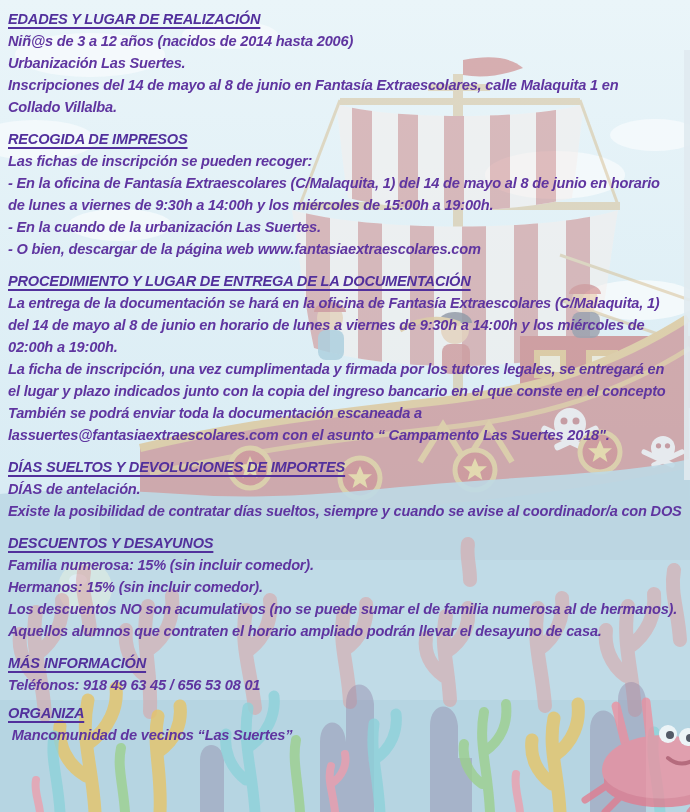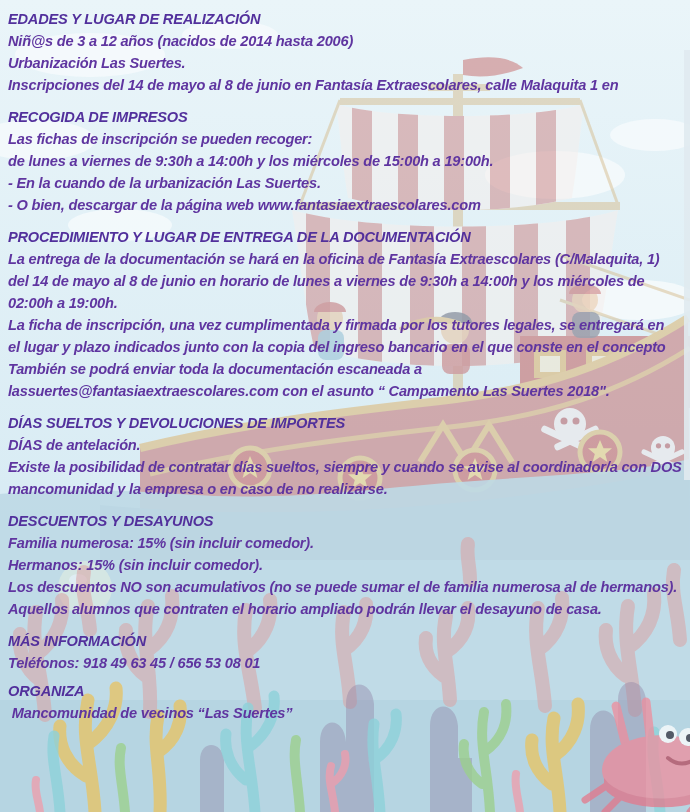--- a/index.html
+++ b/index.html
@@ -17,20 +17,21 @@
   .sec:nth-of-type(6){margin-top:10px}
   .sec:nth-of-type(7){margin-top:-4px}
   .sec-title,.line{
     font-style:italic;font-weight:700;
     font-size:14.6px;line-height:22px;
     letter-spacing:-0.2px;white-space:pre;
     color:var(--body-text,#5f35a0);
   }
   .sec-title{
     color:var(--heading,#52309c);
+    text-decoration:underline;
     text-decoration-thickness:1.6px;
     text-underline-offset:3px;
   }
 </style>
 </head>
 <body>
 
 <svg class="bg" width="690" height="812" viewBox="0 0 690 812">
   <defs>
     <linearGradient id="skyGrad" x1="0" y1="0" x2="0" y2="1">
@@ -223,43 +224,44 @@
 
   <rect x="684" y="50" width="6" height="430" fill="#e0eaf0" opacity="0.9"></rect>
 </svg>
 
 <main class="content">
     <section class="sec">
       <div class="sec-title">EDADES Y LUGAR DE REALIZACIÓN</div>
       <div class="line">Niñ@s de 3 a 12 años (nacidos de 2014 hasta 2006)</div>
       <div class="line">Urbanización Las Suertes.</div>
       <div class="line">Inscripciones del 14 de mayo al 8 de junio en Fantasía Extraescolares, calle Malaquita 1 en</div>
+      <div class="line">Collado Villalba.</div>
     </section>
     <section class="sec">
       <div class="sec-title">RECOGIDA DE IMPRESOS</div>
       <div class="line">Las fichas de inscripción se pueden recoger:</div>
+      <div class="line">- En la oficina de Fantasía Extraescolares (C/Malaquita, 1) del 14 de mayo al 8 de junio en horario</div>
       <div class="line">de lunes a viernes de 9:30h a 14:00h y los miércoles de 15:00h a 19:00h.</div>
       <div class="line">- En la cuando de la urbanización Las Suertes.</div>
       <div class="line">- O bien, descargar de la página web www.fantasiaextraescolares.com</div>
     </section>
     <section class="sec">
       <div class="sec-title">PROCEDIMIENTO Y LUGAR DE ENTREGA DE LA DOCUMENTACIÓN</div>
       <div class="line">La entrega de la documentación se hará en la oficina de Fantasía Extraescolares (C/Malaquita, 1)</div>
       <div class="line">del 14 de mayo al 8 de junio en horario de lunes a viernes de 9:30h a 14:00h y los miércoles de</div>
       <div class="line">02:00h a 19:00h.</div>
       <div class="line">La ficha de inscripción, una vez cumplimentada y firmada por los tutores legales, se entregará en</div>
       <div class="line">el lugar y plazo indicados junto con la copia del ingreso bancario en el que conste en el concepto</div>
       <div class="line">También se podrá enviar toda la documentación escaneada a</div>
       <div class="line">lassuertes@fantasiaextraescolares.com con el asunto “ Campamento Las Suertes 2018".</div>
     </section>
     <section class="sec">
       <div class="sec-title">DÍAS SUELTOS Y DEVOLUCIONES DE IMPORTES</div>
       <div class="line">DÍAS de antelación.</div>
       <div class="line">Existe la posibilidad de contratar días sueltos, siempre y cuando se avise al coordinador/a con DOS</div>
-      <div class="line">mancomunidad y la empresa o en caso de no realizarse.</div>
     </section>
     <section class="sec">
       <div class="sec-title">DESCUENTOS Y DESAYUNOS</div>
       <div class="line">Familia numerosa: 15% (sin incluir comedor).</div>
       <div class="line">Hermanos: 15% (sin incluir comedor).</div>
       <div class="line">Los descuentos NO son acumulativos (no se puede sumar el de familia numerosa al de hermanos).</div>
       <div class="line">Aquellos alumnos que contraten el horario ampliado podrán llevar el desayuno de casa.</div>
     </section>
     <section class="sec">
       <div class="sec-title">MÁS INFORMACIÓN</div>

